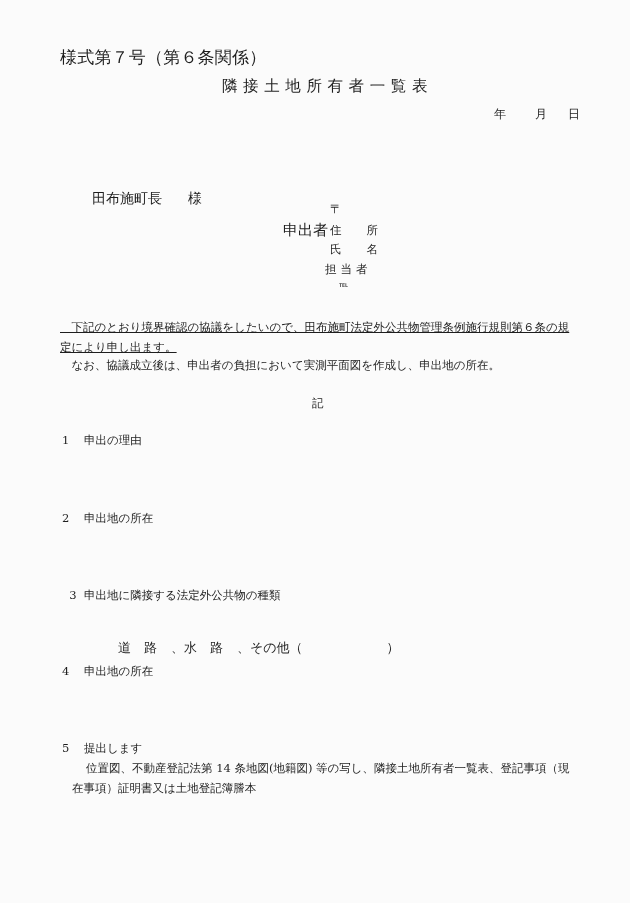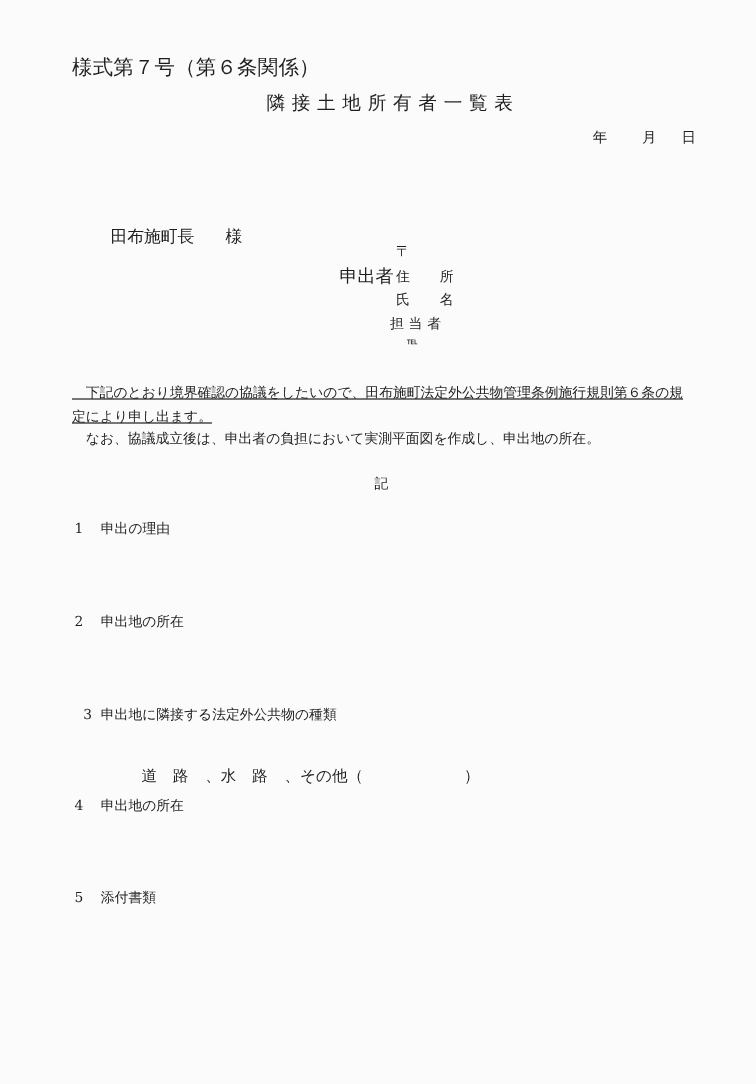--- a/index.html
+++ b/index.html
@@ -103,17 +103,19 @@
 
 <div class="abs types">
   <span>道　路</span><span class="sp"></span><span>、</span><span>水　路</span><span class="sp"></span><span>、</span><span>その他（</span><span class="paren-gap"></span><span>）</span>
 </div>
 
 <div class="abs item i4">
   <span class="num">4</span><span>申出地の所在</span>
 </div>
 
 <div class="abs item i5">
-  <span class="num">5</span><span>添付書類</span>
+  <span class="num">5</span><span>提出します</span>
 </div>
 
 <div class="abs attach">
+  <div class="indent">位置図、不動産登記法第 14 条地図(地籍図) 等の写し、隣接土地所有者一覧表、登記事項（現</div>
+  <div class="cont">在事項）証明書又は土地登記簿謄本</div>
 </div>
 
 </body></html>

